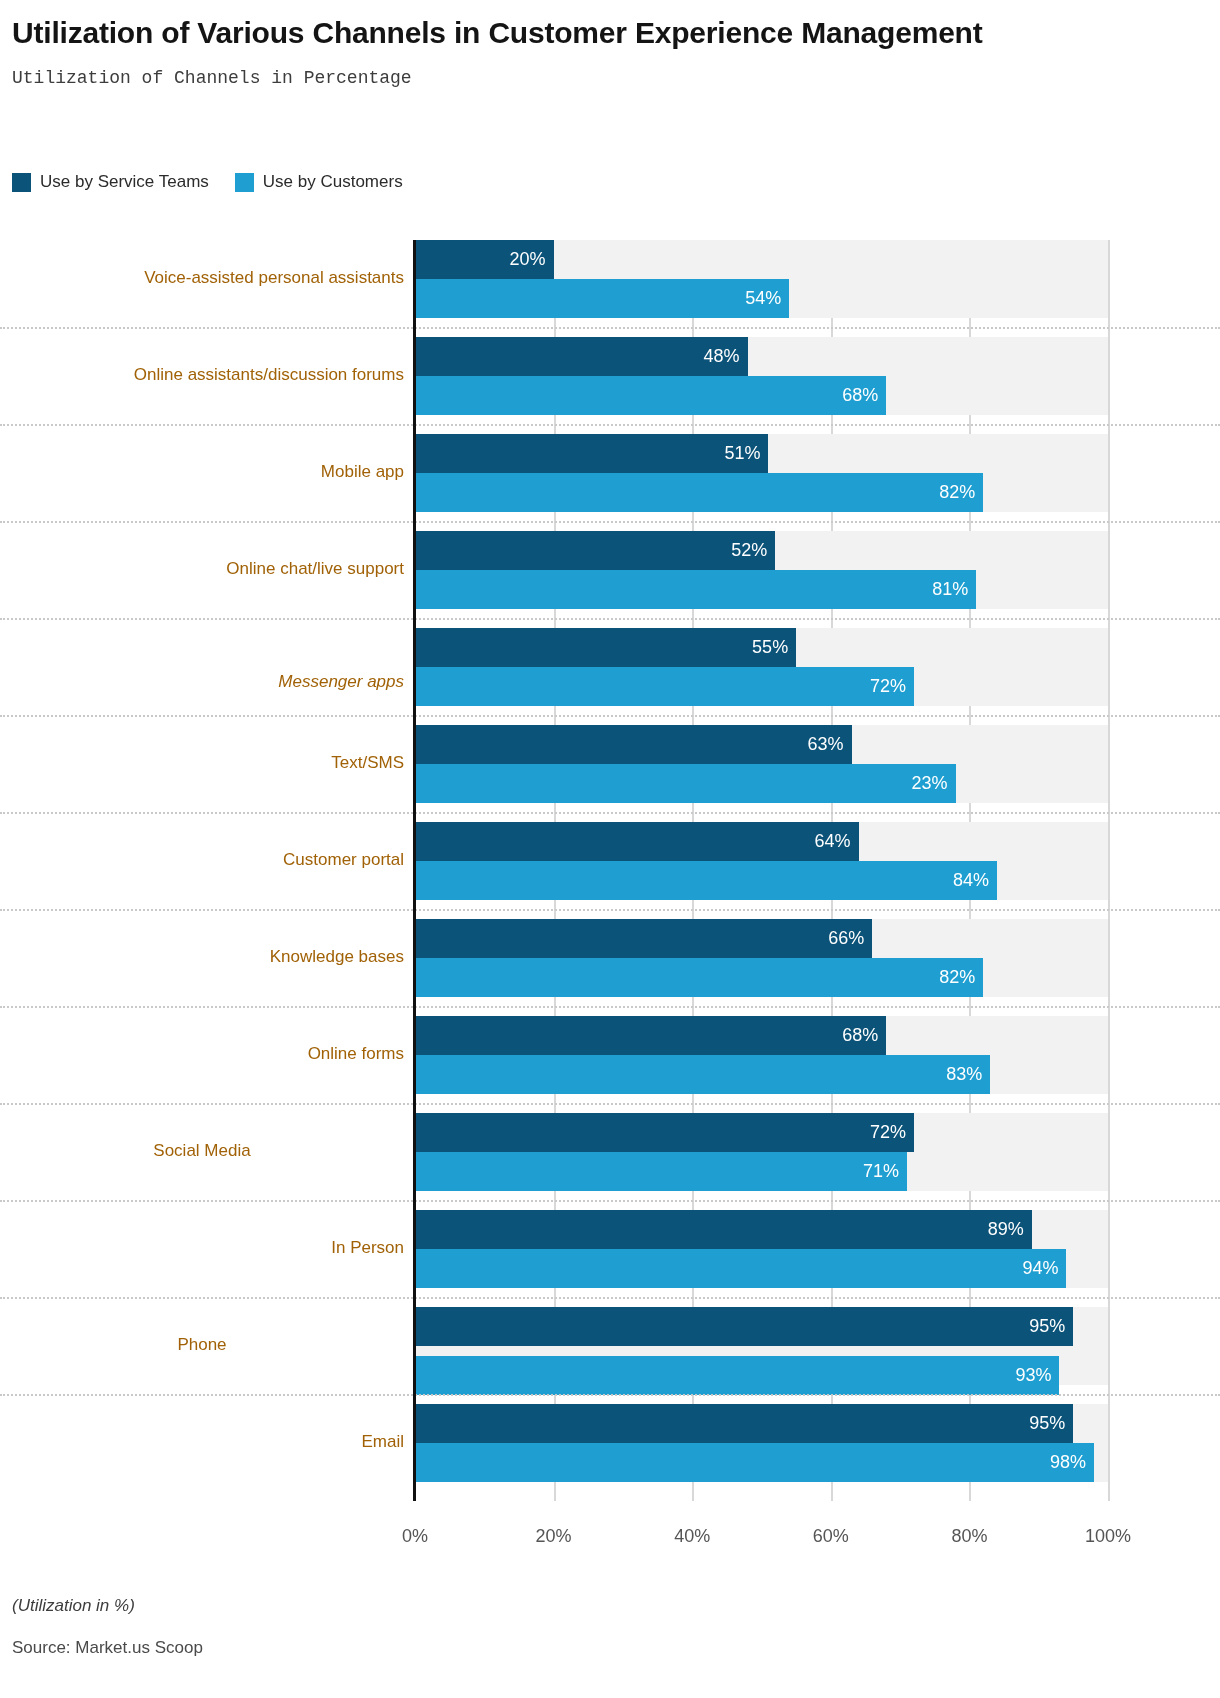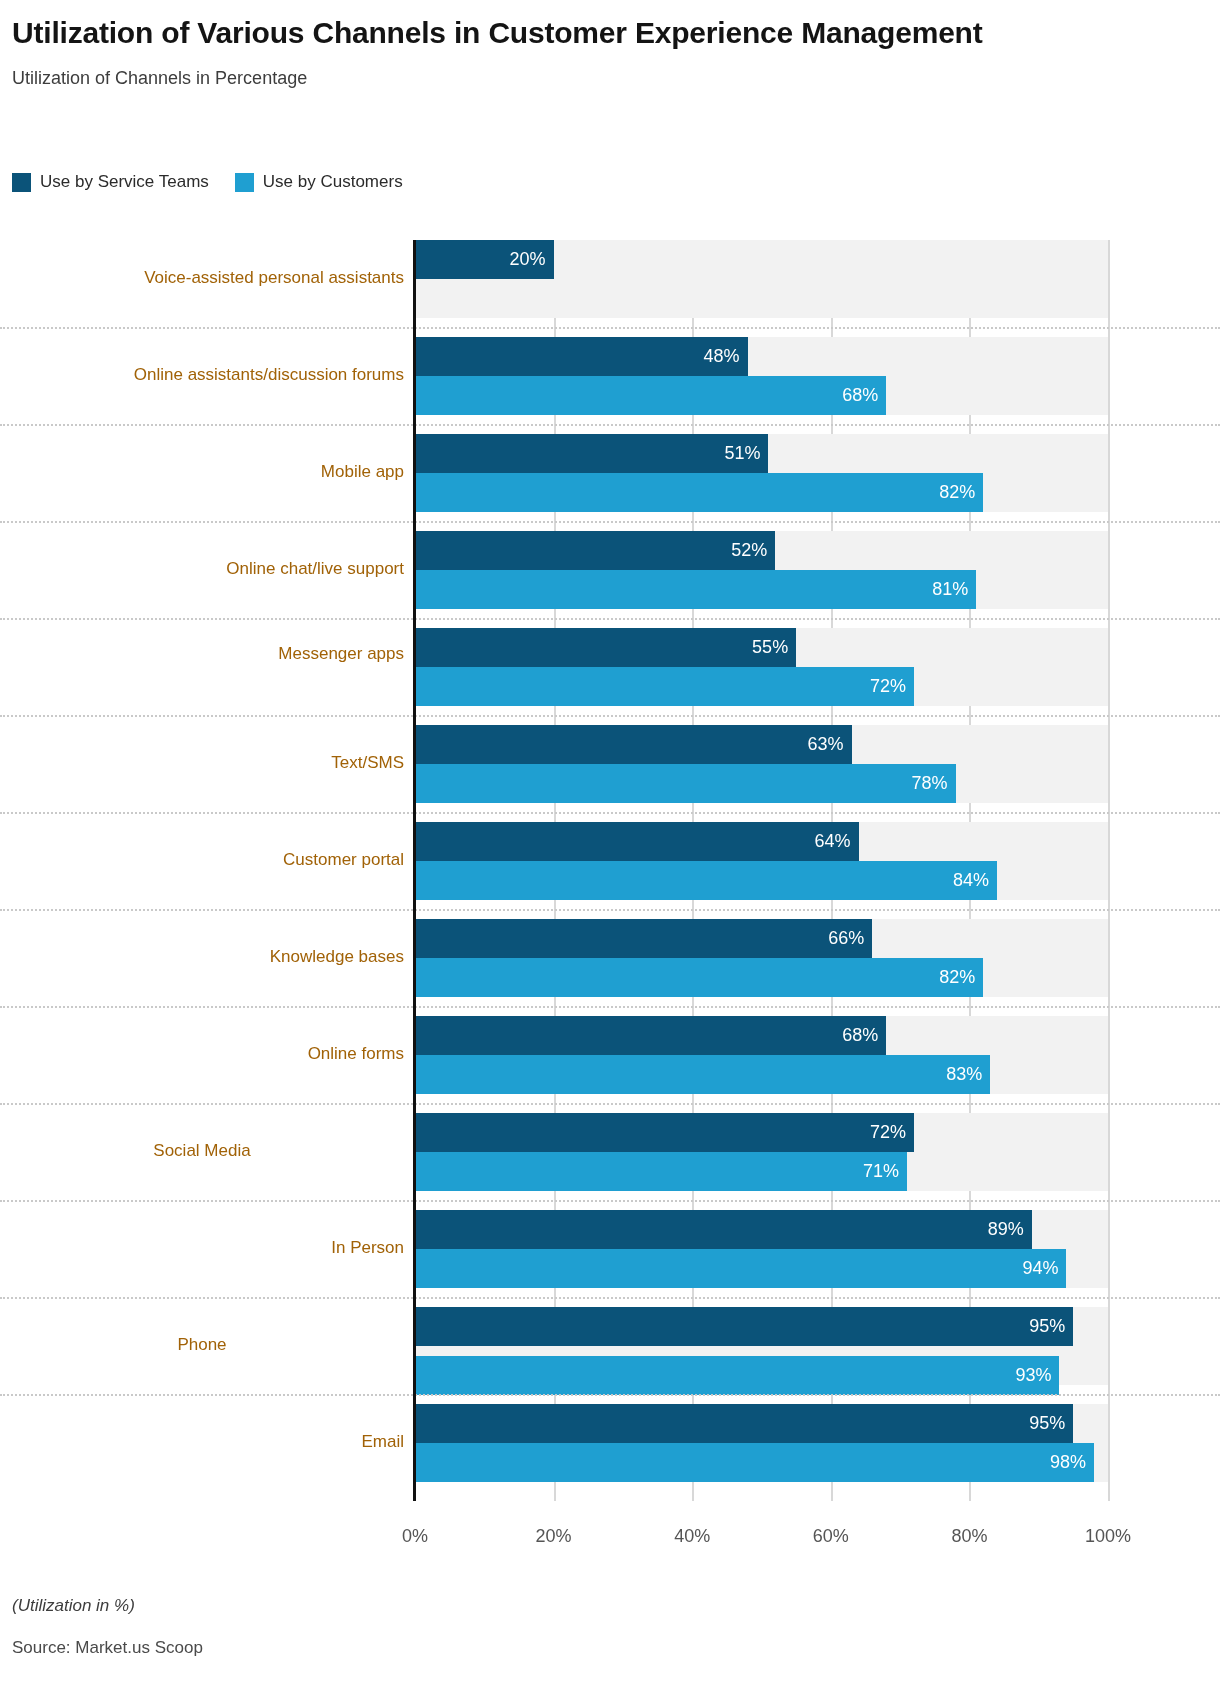--- a/index.html
+++ b/index.html
@@ -24,20 +24,21 @@
     line-height: 1.28;
     letter-spacing: -0.2px;
     margin: 14px 0 0 12px;
     width: 1050px;
   }
   #chart-subtitle {
     font-size: 18px;
     color: #3d3d3d;
     margin: 16px 0 16px 12px;
     font-weight: normal;
+    font-family: Liberation Mono, monospace;
   }
 
   
   #legend {
     position: absolute;
     left: 12px; top: 172px;
     display: flex;
     align-items: center;
     gap: 26px;
   }
@@ -169,20 +170,23 @@
       <div class="gridline" style="left: 692.2px; height: 1261px;"></div>
       <div class="gridline" style="left: 830.8px; height: 1261px;"></div>
       <div class="gridline" style="left: 969.4px; height: 1261px;"></div>
       <div class="gridline" style="left: 1108px; height: 1261px;"></div>
       <div class="cat-group" style="top: 18px; height: 78px;">
         <div class="band" style="height: 78px; background: rgb(242, 242, 242);"></div>
         <div class="cat-label" style="top: 28px;">Voice-assisted personal assistants</div>
         <div class="bar dark" style="background: rgb(11, 83, 121); top: 0px; width: 138.6px;">
           <span class="bar-value">20%</span>
         </div>
+        <div class="bar light" style="background: rgb(31, 159, 209); top: 39px; width: 374.22px;">
+          <span class="bar-value">54%</span>
+        </div>
       </div>
       <div class="separator" style="top: 104.5px; border-top-color: rgb(201, 201, 201);"></div>
       <div class="cat-group" style="top: 115px; height: 78px;">
         <div class="band" style="height: 78px; background: rgb(242, 242, 242);"></div>
         <div class="cat-label" style="top: 28px;">Online assistants/discussion forums</div>
         <div class="bar dark" style="background: rgb(11, 83, 121); top: 0px; width: 332.64px;">
           <span class="bar-value">48%</span>
         </div>
         <div class="bar light" style="background: rgb(31, 159, 209); top: 39px; width: 471.24px;">
           <span class="bar-value">68%</span>
@@ -206,37 +210,37 @@
         <div class="bar dark" style="background: rgb(11, 83, 121); top: 0px; width: 360.36px;">
           <span class="bar-value">52%</span>
         </div>
         <div class="bar light" style="background: rgb(31, 159, 209); top: 39px; width: 561.33px;">
           <span class="bar-value">81%</span>
         </div>
       </div>
       <div class="separator" style="top: 395.5px; border-top-color: rgb(201, 201, 201);"></div>
       <div class="cat-group" style="top: 406px; height: 78px;">
         <div class="band" style="height: 78px; background: rgb(242, 242, 242);"></div>
-        <div class="cat-label" style="top: 16px;">Messenger apps</div>
+        <div class="cat-label" style="top: 44px; font-style: italic;">Messenger apps</div>
         <div class="bar dark" style="background: rgb(11, 83, 121); top: 0px; width: 381.15px;">
           <span class="bar-value">55%</span>
         </div>
         <div class="bar light" style="background: rgb(31, 159, 209); top: 39px; width: 498.96px;">
           <span class="bar-value">72%</span>
         </div>
       </div>
       <div class="separator" style="top: 492.5px; border-top-color: rgb(201, 201, 201);"></div>
       <div class="cat-group" style="top: 503px; height: 78px;">
         <div class="band" style="height: 78px; background: rgb(242, 242, 242);"></div>
         <div class="cat-label" style="top: 28px;">Text/SMS</div>
         <div class="bar dark" style="background: rgb(11, 83, 121); top: 0px; width: 436.59px;">
           <span class="bar-value">63%</span>
         </div>
         <div class="bar light" style="background: rgb(31, 159, 209); top: 39px; width: 540.54px;">
-          <span class="bar-value">78%</span>
+          <span class="bar-value">23%</span>
         </div>
       </div>
       <div class="separator" style="top: 589.5px; border-top-color: rgb(201, 201, 201);"></div>
       <div class="cat-group" style="top: 600px; height: 78px;">
         <div class="band" style="height: 78px; background: rgb(242, 242, 242);"></div>
         <div class="cat-label" style="top: 28px;">Customer portal</div>
         <div class="bar dark" style="background: rgb(11, 83, 121); top: 0px; width: 443.52px;">
           <span class="bar-value">64%</span>
         </div>
         <div class="bar light" style="background: rgb(31, 159, 209); top: 39px; width: 582.12px;">

